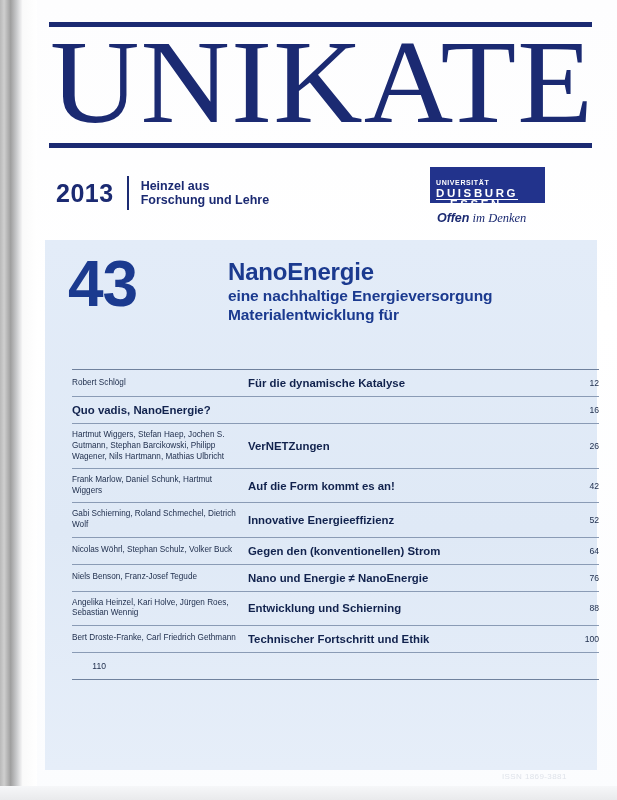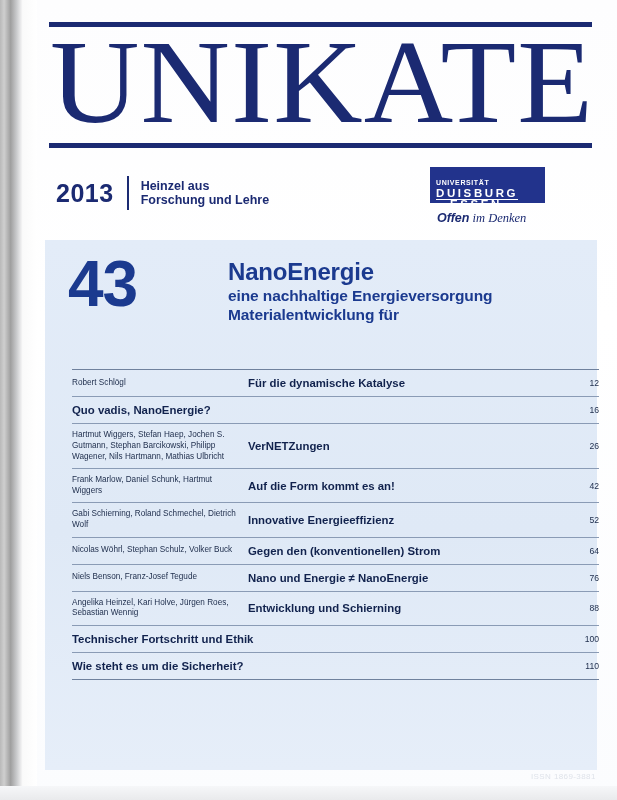--- a/index.html
+++ b/index.html
@@ -126,21 +126,21 @@
     padding:6px 0;
   }
   .page{
     width:34px;flex:0 0 34px;text-align:right;
     color:#22314f;font-size:8.6px;line-height:12px;
     padding:6px 0;
   }
 
   .issn{
     position:absolute;left:502px;top:772px;
-    color:#dfe3ea;font-size:8px;letter-spacing:0.4px;margin-left:29px;
+    color:#dfe3ea;font-size:8px;letter-spacing:0.4px;
   }
   .bottom-fade{
     position:absolute;left:0;top:786px;width:617px;height:14px;
     background:linear-gradient(to bottom,#f6f7f9,#e9eaec);
   }
 </style>
 </head>
 <body>
 
 <div id="cover">
@@ -223,26 +223,26 @@
         <div class="page">76</div>
       </div>
       <div class="toc-rule"></div>
       <div class="row">
         <div class="authors">Angelika Heinzel, Kari Holve, Jürgen Roes, Sebastian Wennig</div>
         <div class="title">Entwicklung und Schierning</div>
         <div class="page">88</div>
       </div>
       <div class="toc-rule"></div>
       <div class="row">
+        <div class="authors">Bert Droste-Franke, Carl Friedrich Gethmann</div>
         <div class="title">Technischer Fortschritt und Ethik</div>
         <div class="page">100</div>
       </div>
       <div class="toc-rule"></div>
       <div class="row">
-        <div class="title">Wie steht es um die Sicherheit?</div>
         <div class="page">110</div>
       </div>
       <div class="toc-rule thick"></div>
     </div>
 
   <div class="issn">ISSN 1869-3881</div>
   <div class="bottom-fade"></div>
 </div>
 
 </body></html>

